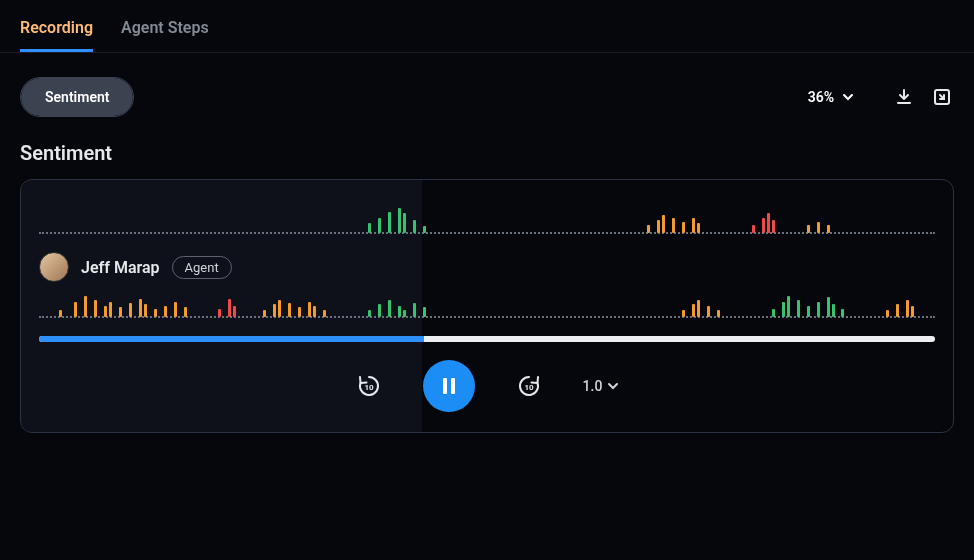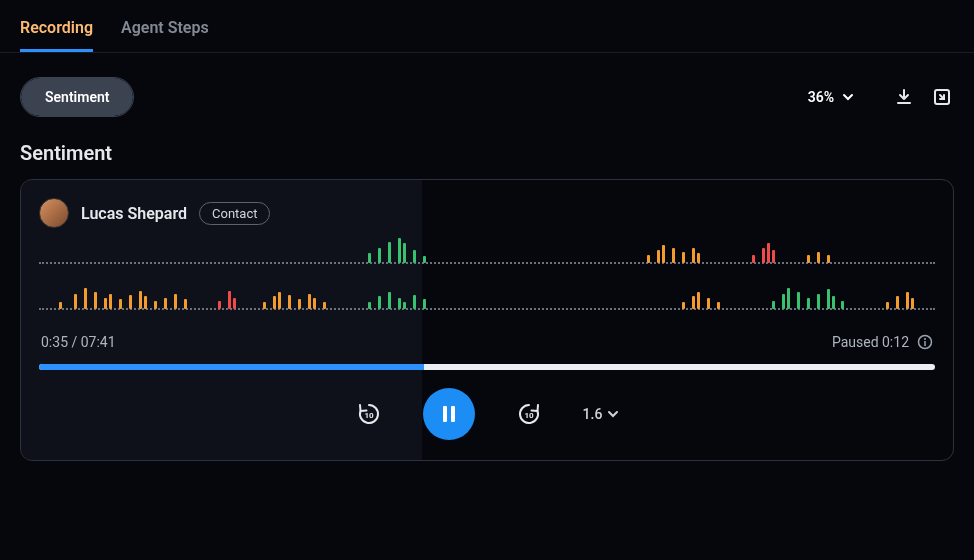--- a/index.html
+++ b/index.html
@@ -76,25 +76,20 @@
   </div>
 </div>
 
 <div class="header">
   <div class="title">Sentiment</div>
 </div>
 
 <div class="panel">
   <div class="playshade" style="width:43%"></div>
 
-  <div class="speaker">
-    <div class="avatar"></div>
-    <div class="spname">Lucas Shepard</div>
-    <div class="role">Contact</div>
-  </div>
   <div class="wave">
     <div class="baseline"></div>
     <div class="bars">
         <span class="e" style="height:0%"></span>
         <span class="e" style="height:0"></span>
         <span class="e" style="height:0"></span>
         <span class="e" style="height:0"></span>
         <span class="e" style="height:0"></span>
         <span class="e" style="height:0"></span>
         <span class="e" style="height:0"></span>
@@ -267,20 +262,25 @@
         <span class="e" style="height:0"></span>
         <span class="e" style="height:0"></span>
         <span class="e" style="height:0"></span>
         <span class="e" style="height:0"></span>
         <span class="e" style="height:0"></span>
         <span class="e" style="height:0"></span>
         <span class="e" style="height:0"></span>
       </div>
   </div>
 
+  <div class="speaker">
+    <div class="avatar a2"></div>
+    <div class="spname">Jeff Marap</div>
+    <div class="role">Agent</div>
+  </div>
   <div class="wave">
     <div class="baseline"></div>
     <div class="bars">
         <span class="e" style="height:0"></span>
         <span class="e" style="height:0"></span>
         <span class="e" style="height:0"></span>
         <span class="e" style="height:0"></span>
         <span class="o" style="height:25%"></span>
         <span class="e" style="height:0"></span>
         <span class="e" style="height:0"></span>
@@ -453,31 +453,20 @@
         <span class="e" style="height:0"></span>
         <span class="o" style="height:60%"></span>
         <span class="o" style="height:40%"></span>
         <span class="e" style="height:0"></span>
         <span class="e" style="height:0"></span>
         <span class="e" style="height:0"></span>
         <span class="e" style="height:0"></span>
       </div>
   </div>
 
-  <div class="timerow">
-    <span>0:35 / 07:41</span>
-    <span class="right">
-      <span>Paused 0:12</span>
-      <svg width="16" height="16" viewBox="0 0 16 16">
-          <circle cx="8" cy="8" r="6.5" stroke="#9aa2ad" stroke-width="1.5" fill="none"></circle>
-          <circle cx="8" cy="5" r="1" fill="#9aa2ad"></circle>
-          <rect x="7.25" y="7" width="1.5" height="5" fill="#9aa2ad"></rect>
-        </svg>
-    </span>
-  </div>
   <div class="progress">
     <div class="fill" style="width:43%"></div>
   </div>
 
   <div class="controls">
     <div class="ctrl">
       <svg width="28" height="28" viewBox="0 0 28 28">
           <path d="M14 5a9 9 0 1 1-8.5 6" stroke="currentColor" stroke-width="2" fill="none" stroke-linecap="round"></path>
           <path d="M5 5l.5 6 6-.5" stroke="currentColor" stroke-width="2" fill="none" stroke-linecap="round" stroke-linejoin="round"></path>
           <text x="14" y="18" font-size="8" text-anchor="middle" fill="currentColor" font-weight="700">10</text>
@@ -490,19 +479,19 @@
         </svg>
     </div>
     <div class="ctrl">
       <svg width="28" height="28" viewBox="0 0 28 28">
           <path d="M14 5a9 9 0 1 0 8.5 6" stroke="currentColor" stroke-width="2" fill="none" stroke-linecap="round"></path>
           <path d="M23 5l-.5 6-6-.5" stroke="currentColor" stroke-width="2" fill="none" stroke-linecap="round" stroke-linejoin="round"></path>
           <text x="14" y="18" font-size="8" text-anchor="middle" fill="currentColor" font-weight="700">10</text>
         </svg>
     </div>
     <div class="speed">
-      <span>1.6</span>
+      <span>1.0</span>
       <svg width="12" height="12" viewBox="0 0 12 12">
           <path d="M2 4l4 4 4-4" stroke="currentColor" stroke-width="2" fill="none" stroke-linecap="round"></path>
         </svg>
     </div>
   </div>
 </div>
 
 </body></html>

